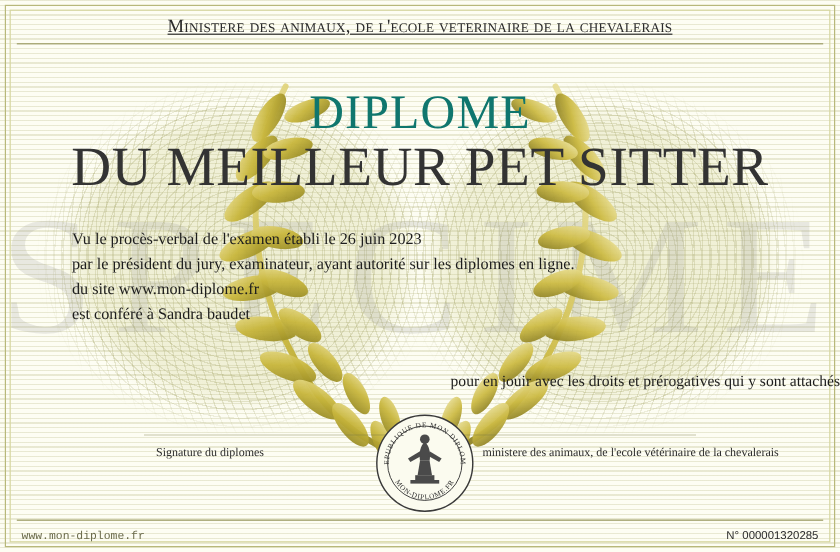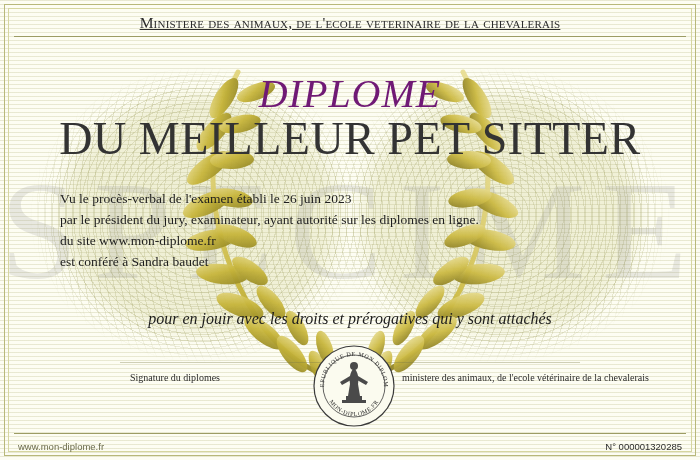--- a/index.html
+++ b/index.html
@@ -109,23 +109,22 @@
     background: #9c9c64;
   }
 
   
   .title1 {
     position: absolute;
     top: 70px;
     left: 0; right: 0;
     text-align: center;
     font-size: 40px;
-    color: #701a75;
+    color: #0f766e;
     letter-spacing: 1px;
-    font-style: italic;
   }
   .title2 {
     position: absolute;
     top: 112px;
     left: 0; right: 0;
     text-align: center;
     font-size: 46px;
     color: #333333;
     letter-spacing: 0.5px;
   }
@@ -138,24 +137,23 @@
     width: 560px;
     font-size: 13.5px;
     color: #1d1d1d;
     line-height: 21px;
   }
   .body-block div { white-space: nowrap; font-family: Liberation Serif, serif; }
   .enjoy {
     position: absolute;
     top: 310px;
     left: 0; right: 0;
-    text-align: center;
-    font-size: 16px;
+    text-align: right;
+    font-size: 13px;
     color: #1d1d1d;
-    font-style: italic;
   }
 
   
   .sig-rule {
     position: absolute;
     top: 362px;
     left: 120px;
     width: 460px;
     height: 1px;
     background: rgba(120,120,70,0.35);
@@ -193,21 +191,21 @@
     right: 14px;
     height: 1px;
     background: #9c9c64;
   }
   .foot-left {
     position: absolute;
     bottom: 8px;
     left: 18px;
     font-size: 9.5px;
     color: #6a6a4a;
-    font-family: Liberation Sans, sans-serif;
+    font-family: Liberation Mono, monospace;
   }
   .foot-right {
     position: absolute;
     bottom: 8px;
     right: 18px;
     font-size: 9.5px;
     color: #2b2b2b;
     font-family: "Liberation Sans", sans-serif;
     margin-top: 32px;
   }

